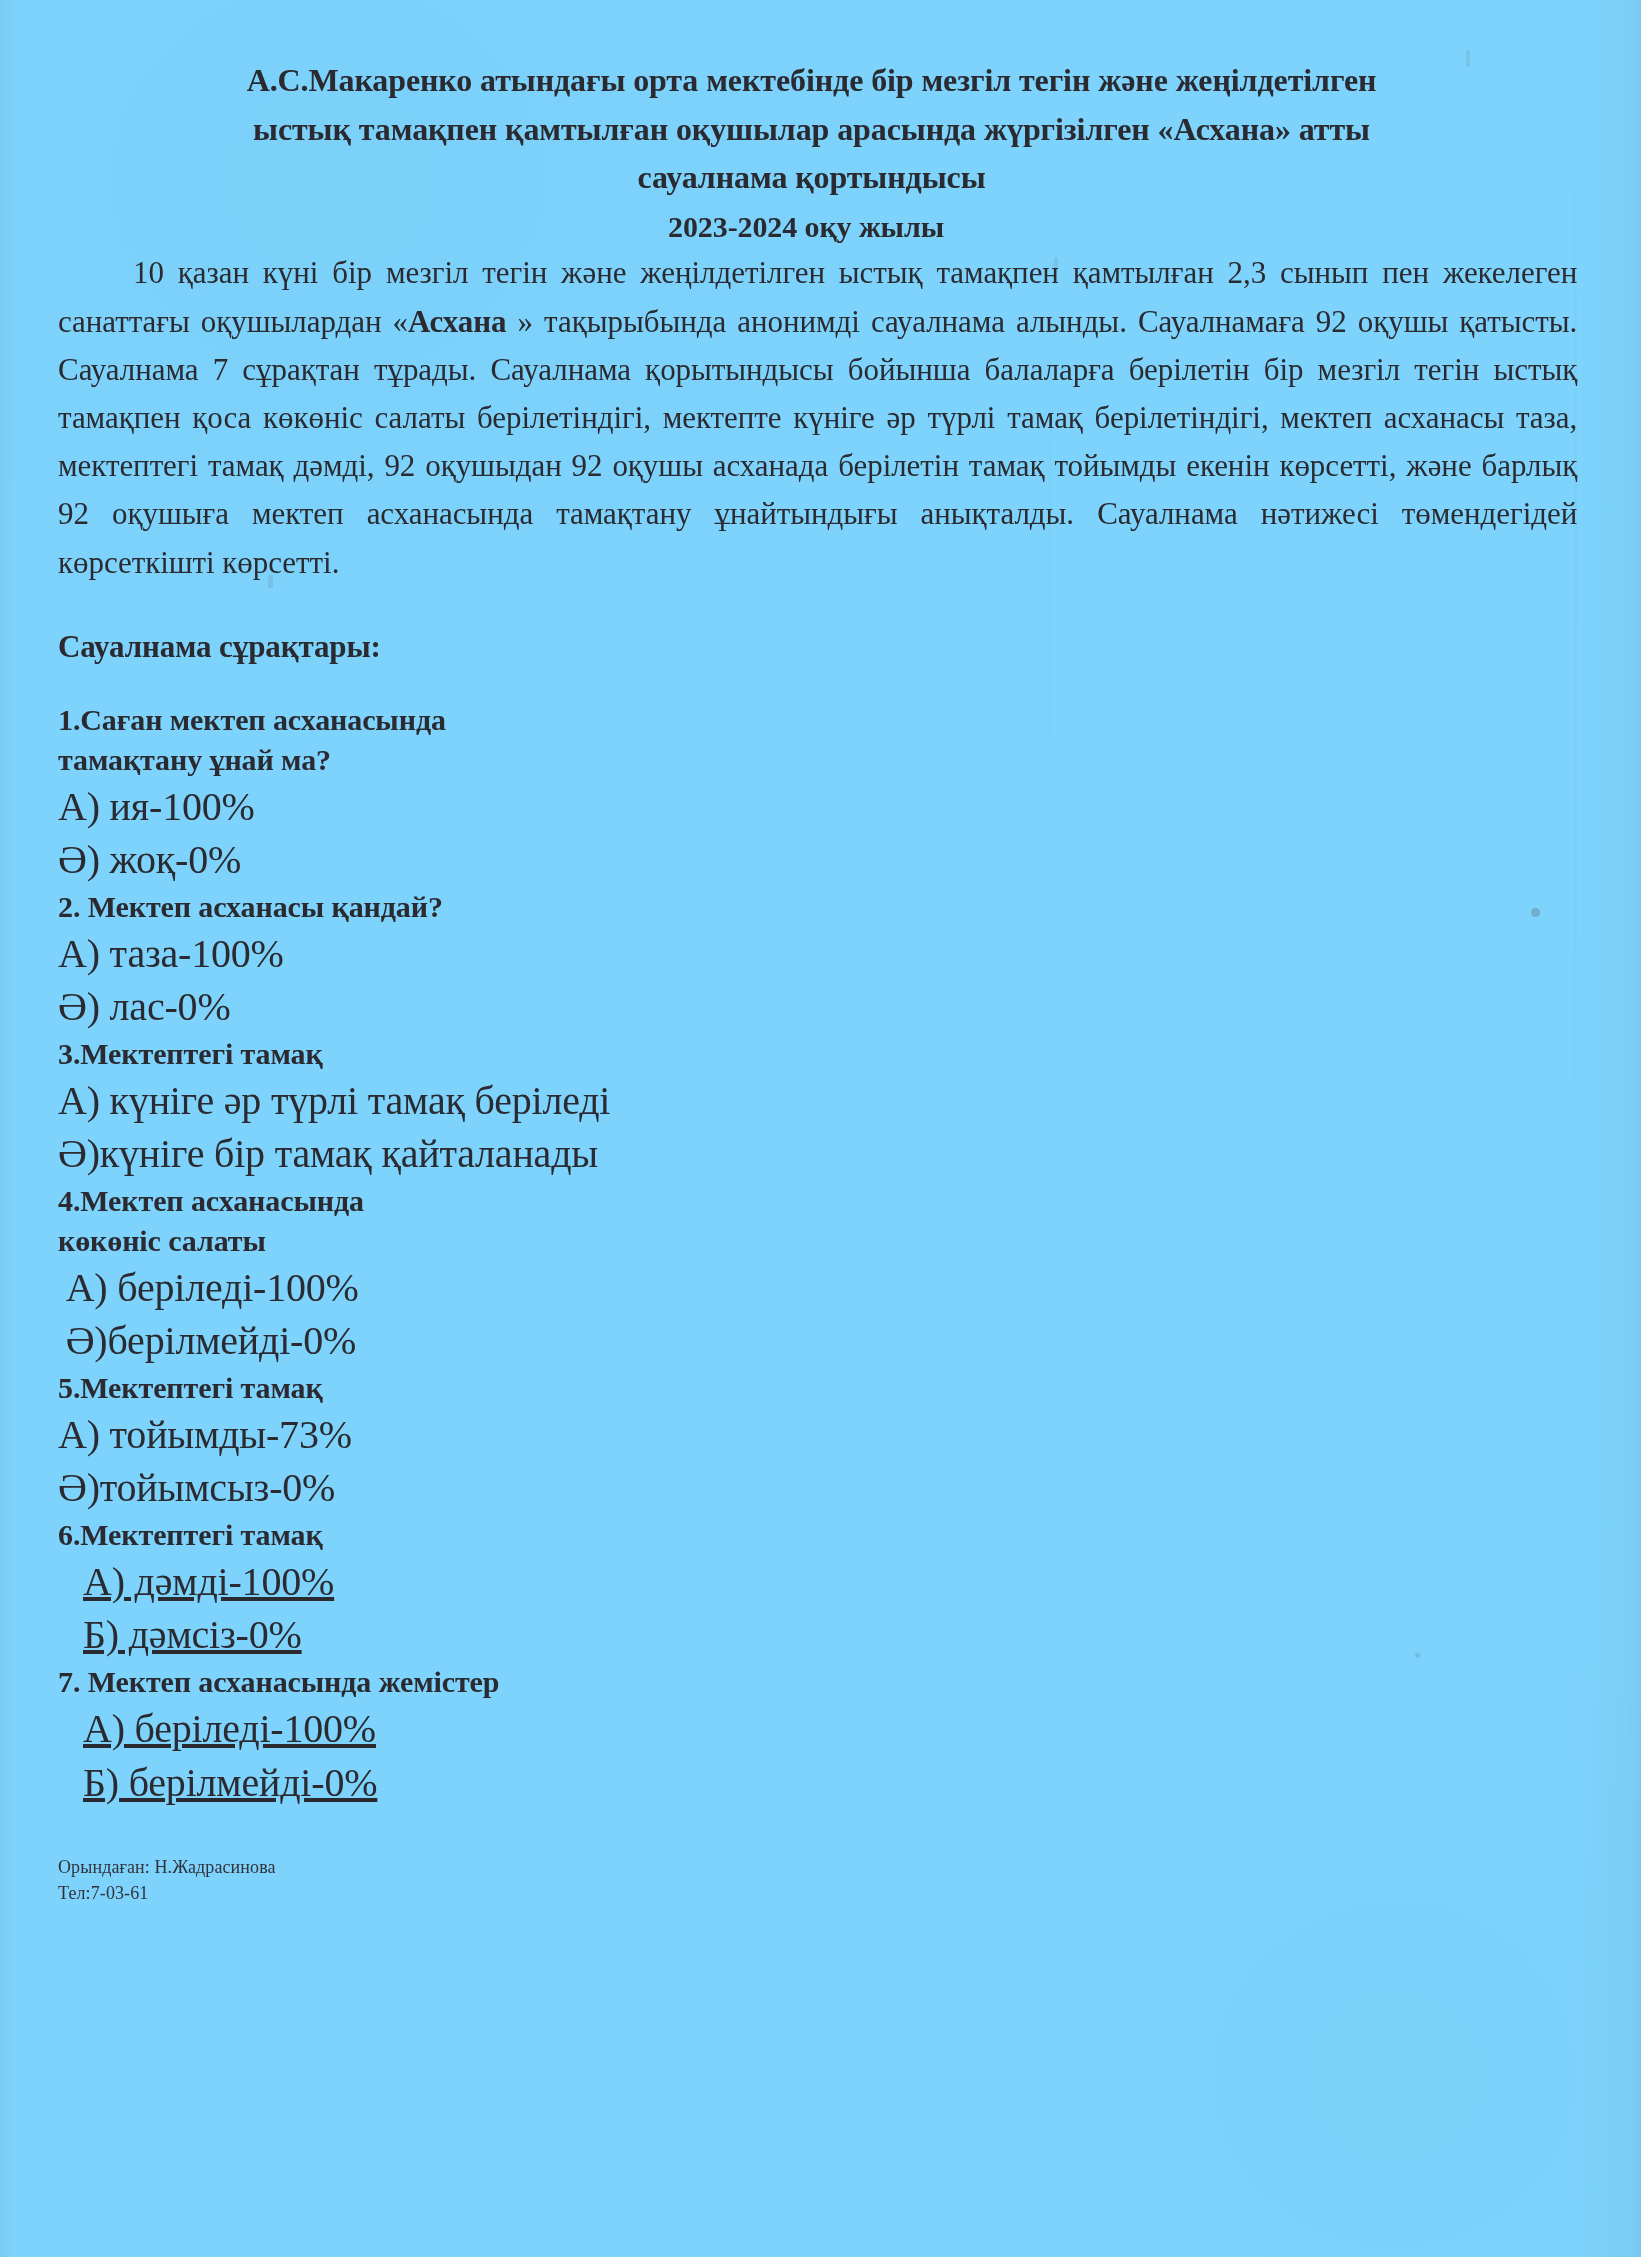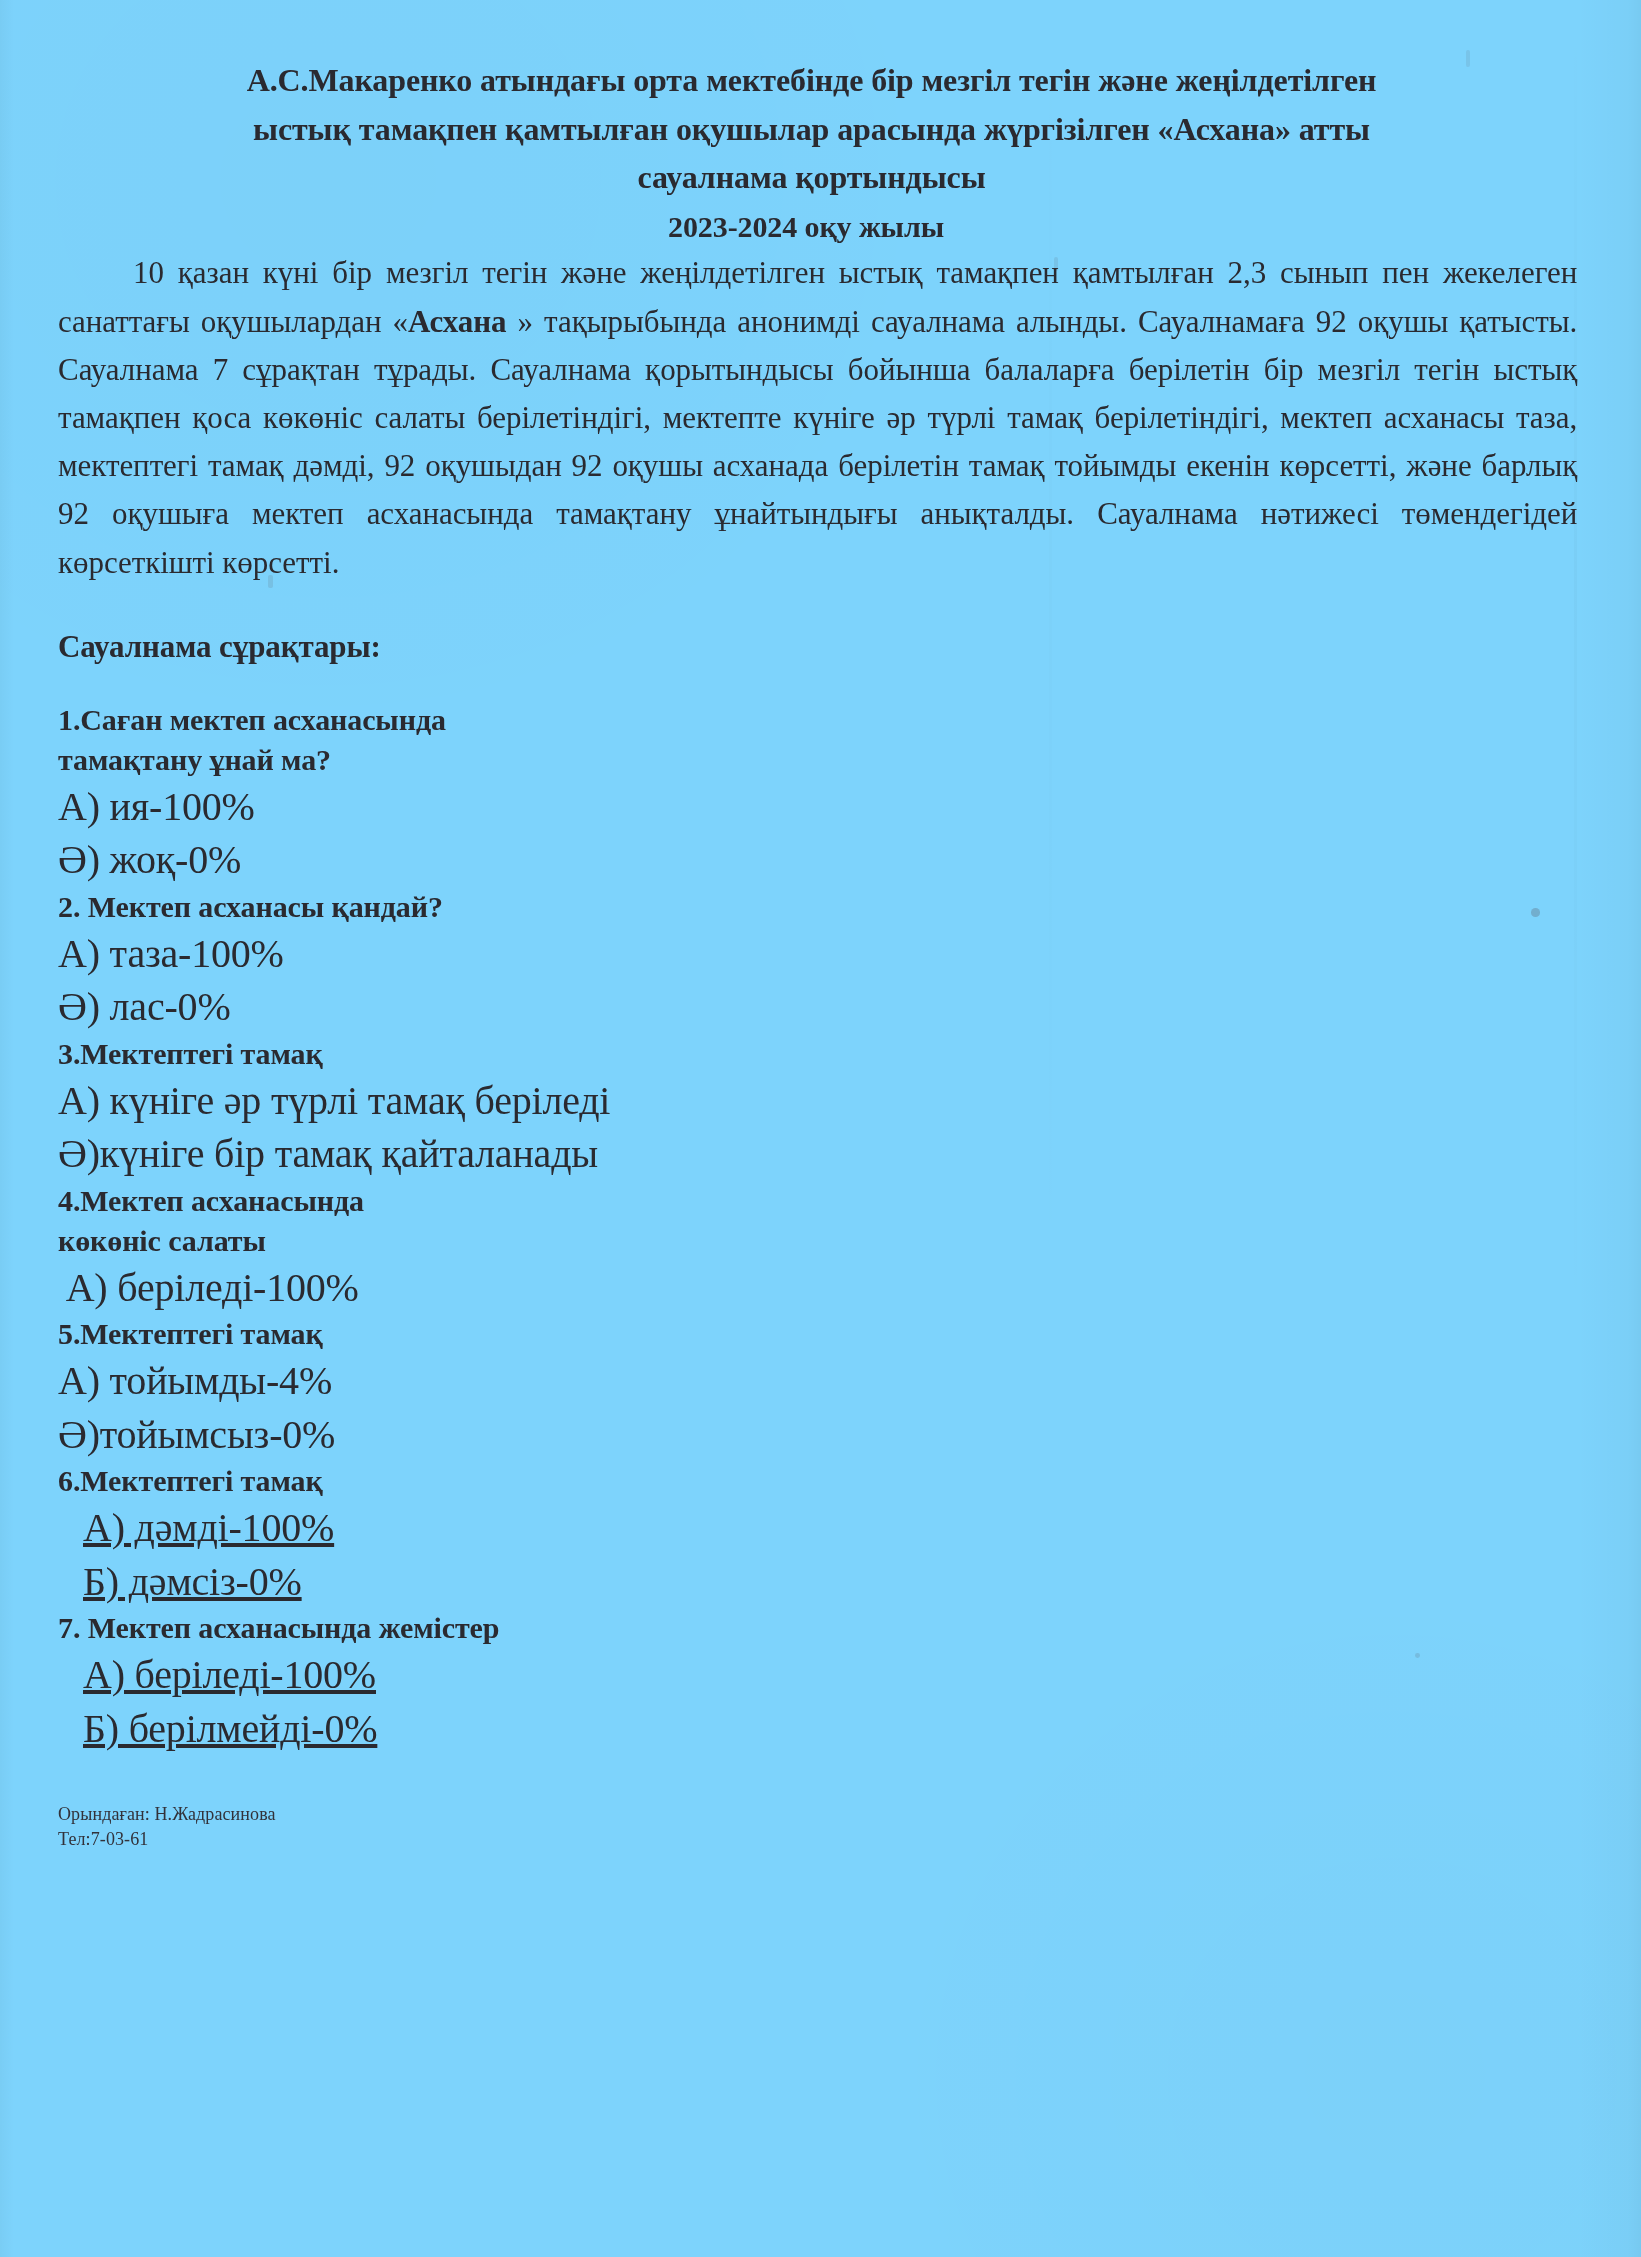--- a/index.html
+++ b/index.html
@@ -197,26 +197,27 @@
           </div>
           <div class="answer ind-0">А) күніге әр түрлі тамақ беріледі</div>
           <div class="answer ind-0">Ә)күніге бір тамақ қайталанады</div>
         </div>
         <div class="q-block">
           <div class="q-text">
             <span class="ql">4.Мектеп асханасында</span>
             <span class="ql">көкөніс салаты</span>
           </div>
           <div class="answer ind-1">А) беріледі-100%</div>
+          <div class="answer ind-1">Ә)берілмейді-0%</div>
         </div>
         <div class="q-block">
           <div class="q-text">
             <span class="ql"> 5.Мектептегі тамақ</span>
           </div>
-          <div class="answer ind-0">А) тойымды-4%</div>
+          <div class="answer ind-0">А) тойымды-73%</div>
           <div class="answer ind-0">Ә)тойымсыз-0%</div>
         </div>
         <div class="q-block">
           <div class="q-text">
             <span class="ql">6.Мектептегі тамақ</span>
           </div>
           <div class="answer ind-2">А) дәмді-100%</div>
           <div class="answer ind-2">Б) дәмсіз-0%</div>
         </div>
         <div class="q-block">

